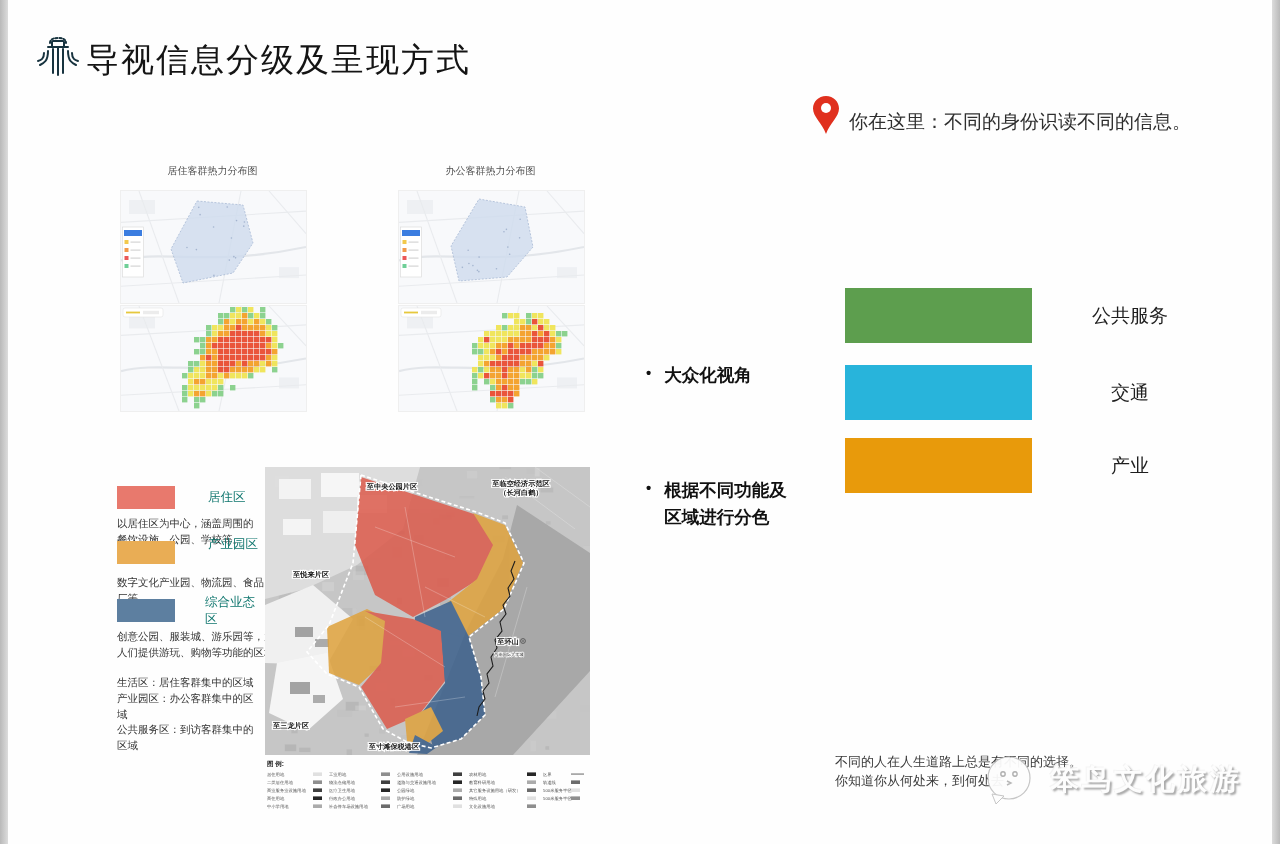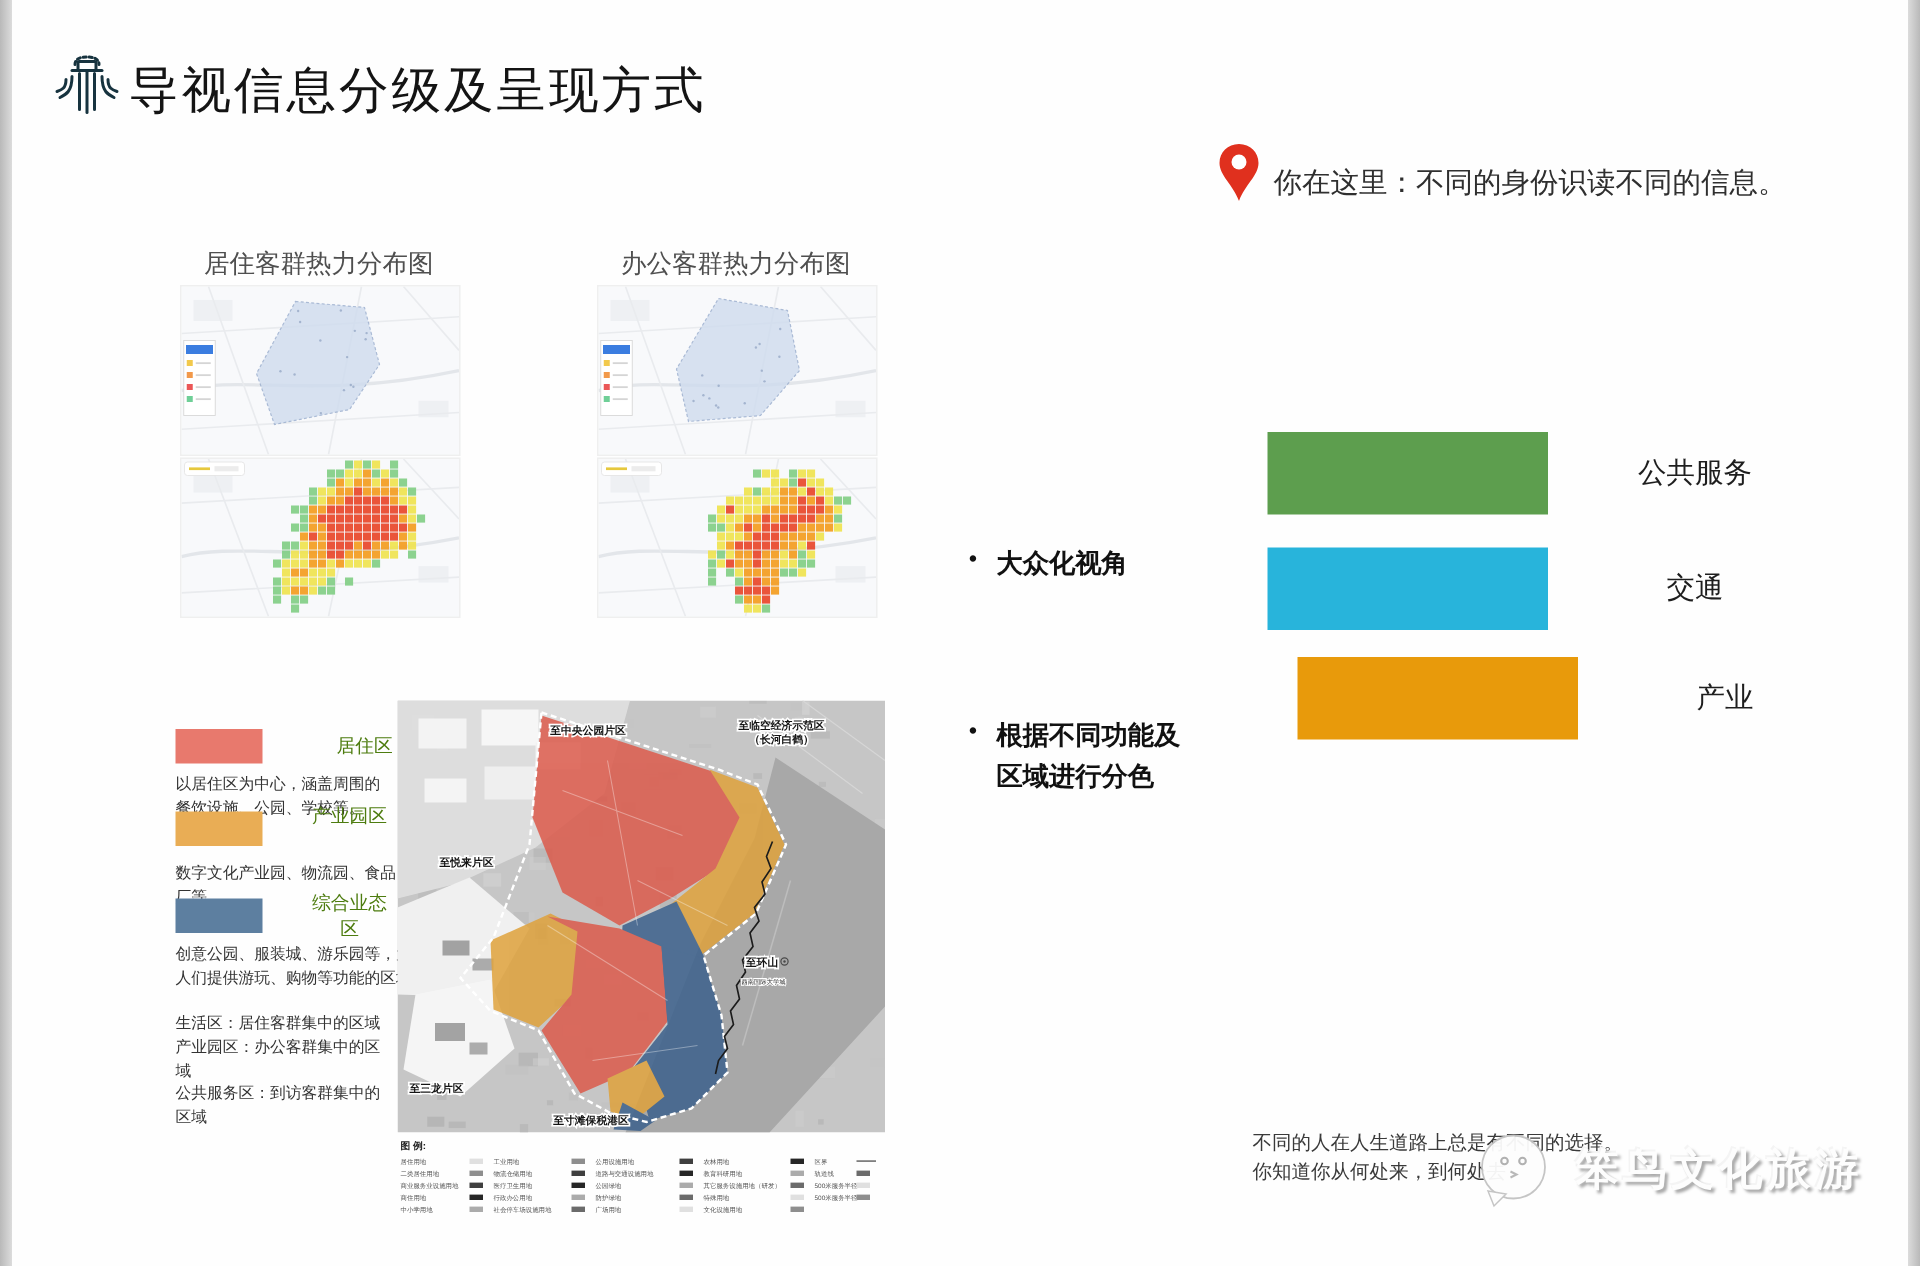--- a/index.html
+++ b/index.html
@@ -6,32 +6,32 @@
   .slide{position:relative;width:1280px;height:844px;background:#fefefe;overflow:hidden;
          font-family:"Liberation Sans","DejaVu Sans",sans-serif;}
   .edge{position:absolute;top:0;bottom:0;width:8px;}
   .edge.left{left:0;background:linear-gradient(to right,#b9b9b9,#dcdcdc);}
   .edge.right{right:0;background:linear-gradient(to left,#b9b9b9,#dcdcdc);}
   .abs{position:absolute;}
   .pre{white-space:pre-line;}
   .title{left:86px;top:38px;font-size:33px;font-weight:normal;color:#141414;letter-spacing:2px;}
   .intro{left:117px;top:106px;width:510px;font-size:15px;line-height:1.45;color:#3c3c3c;}
   .pin-text{left:849px;top:109px;font-size:19px;color:#2f2f2f;}
-  .hm-title{top:164px;width:185px;text-align:center;font-size:17px;color:#4f4f4f;}
+  .hm-title{top:164px;width:185px;text-align:center;font-size:10px;color:#4f4f4f;}
   .mini-map{border:1px solid #efefef;background:#f8f9fb;}
   .bullet{display:flex;gap:13px;font-size:17.5px;font-weight:bold;color:#111;}
   .bullet .dot{font-size:15px;line-height:1.4;}
   .bullet .btxt{line-height:1.55;}
   #category-bars{left:845px;top:288px;width:405px;height:290px;}
   .bar-row{position:absolute;left:0;width:405px;height:55px;}
   .bar{position:absolute;left:0;top:0;width:187px;height:55px;}
   .bar-label{position:absolute;left:185px;top:0;width:200px;height:55px;line-height:55px;
              text-align:center;font-size:19px;color:#1e1e1e;}
   .zl-swatch{width:58px;height:23px;}
-  .zl-name{font-size:12.5px;color:#4d7c0f;line-height:1.35;text-align:center;}
+  .zl-name{font-size:12.5px;color:#0f766e;line-height:1.35;}
   .zl-desc{font-size:10.5px;color:#333;line-height:1.5;}
   .zl-notes{left:117px;top:675px;width:142px;font-size:10.5px;color:#333;line-height:1.5;}
   .footer-line{left:835px;font-size:13px;color:#3a3a3a;}
   .watermark{left:982px;top:752px;display:flex;align-items:center;z-index:5;}
   .wm-text{font-size:29px;font-weight:bold;letter-spacing:3px;color:#fdfdfd;margin-left:16px;
            text-shadow:2px 2px 2px #a8a8a8, -1px -1px 0 #f4f4f4;}
 </style>
 </head>
 <body>
 
@@ -506,21 +506,21 @@
 
   <div id="category-bars" class="abs">
       <div class="bar-row" style="top: 0px;">
         <div class="bar" style="background: rgb(93, 158, 78);"></div>
         <div class="bar-label">公共服务</div>
       </div>
       <div class="bar-row" style="top: 77px;">
         <div class="bar" style="background: rgb(40, 180, 219);"></div>
         <div class="bar-label">交通</div>
       </div>
-      <div class="bar-row" style="top: 150px; margin-left: 20px;">
+      <div class="bar-row" style="top: 150px;">
         <div class="bar" style="background: rgb(232, 154, 11);"></div>
         <div class="bar-label">产业</div>
       </div>
     </div>
 
   <div class="abs zl-swatch" style="left: 117px; top: 486px; background: rgb(232, 121, 109);"></div>
   <div class="abs zl-name" style="left:208px;top:489px;width:70px">居住区</div>
   <div class="abs zl-desc" style="left:117px;top:516px;width:140px">以居住区为中心，涵盖周围的餐饮设施、公园、学校等。</div>
 
   <div class="abs zl-swatch" style="left: 117px; top: 541px; background: rgb(233, 173, 85);"></div>

